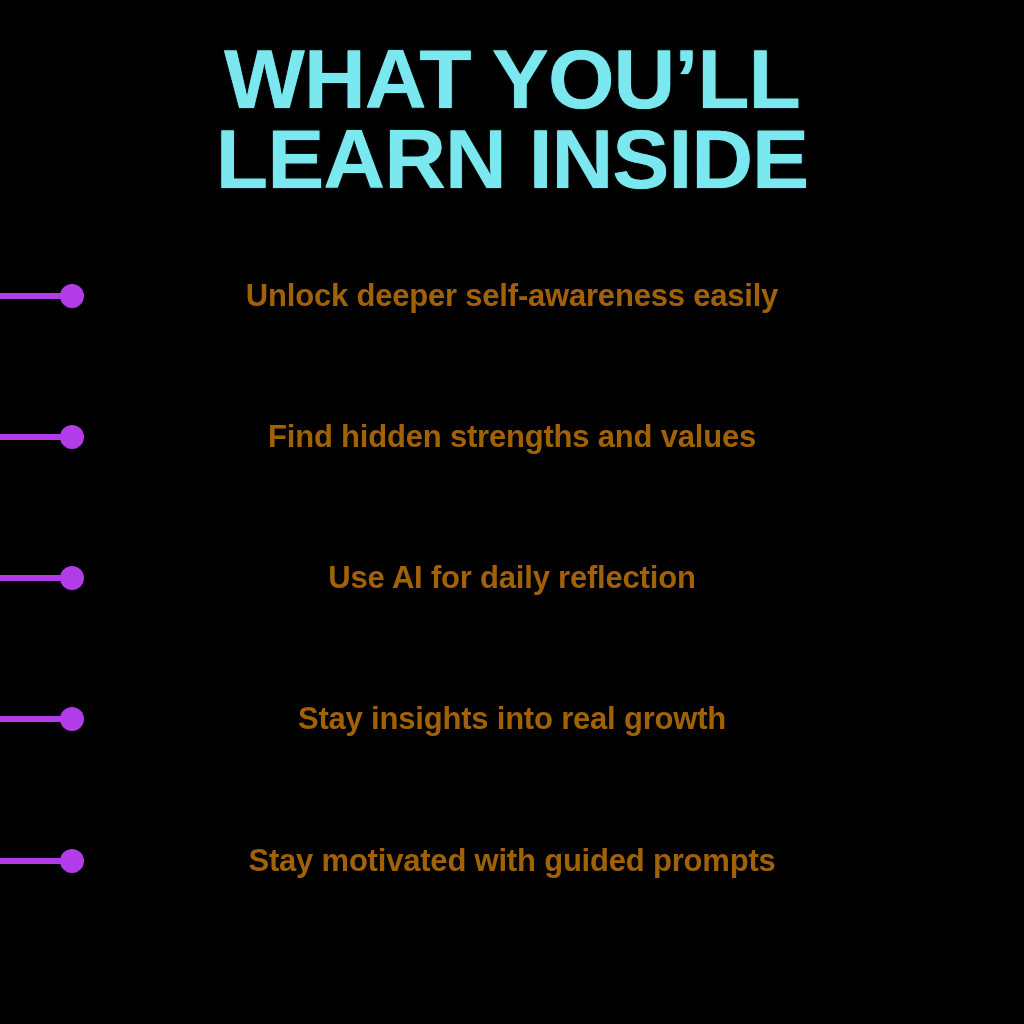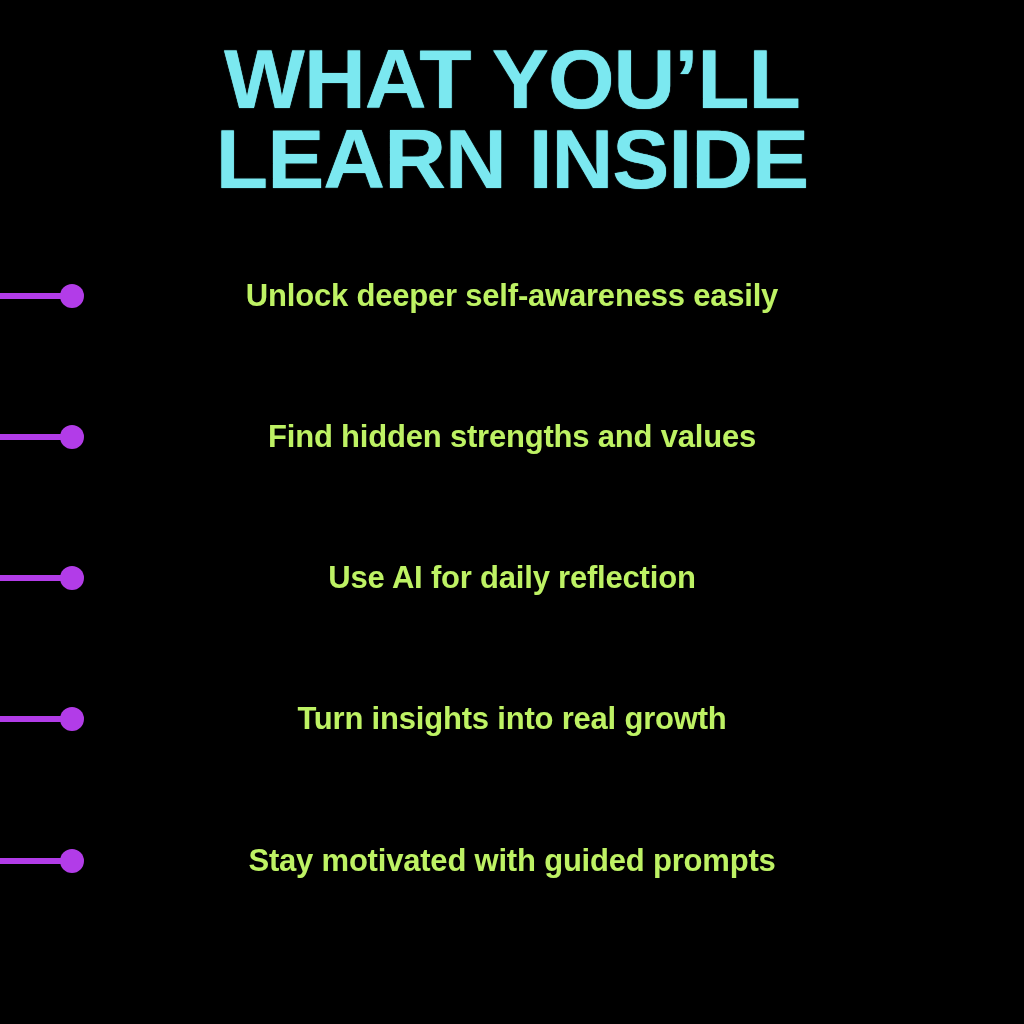--- a/index.html
+++ b/index.html
@@ -55,21 +55,21 @@
     height: 60px;
     display: flex;
     align-items: center;
   }
   .row-text {
     flex: 1 1 auto;
     text-align: center;
     font-family: "Liberation Sans", sans-serif;
     font-weight: 700;
     font-size: 31px;
-    color: #bef264;
+    color: #a16207;
     letter-spacing: -0.2px;
     white-space: nowrap;
     padding: 0 100px;
     box-sizing: border-box;
   }
 
   
   .marker {
     position: absolute;
     top: 50%;
@@ -145,21 +145,21 @@
         <span class="marker-line"></span>
         <span class="marker-dot"></span>
       </span>
     </div>
 
     <div class="row" style="top:463px">
       <span class="marker marker-left">
         <span class="marker-line"></span>
         <span class="marker-dot"></span>
       </span>
-      <span class="row-text">Turn insights into real growth</span>
+      <span class="row-text">Stay insights into real growth</span>
       <span class="marker marker-right">
         <span class="marker-line"></span>
         <span class="marker-dot"></span>
       </span>
     </div>
 
     <div class="row" style="top:605px">
       <span class="marker marker-left">
         <span class="marker-line"></span>
         <span class="marker-dot"></span>

